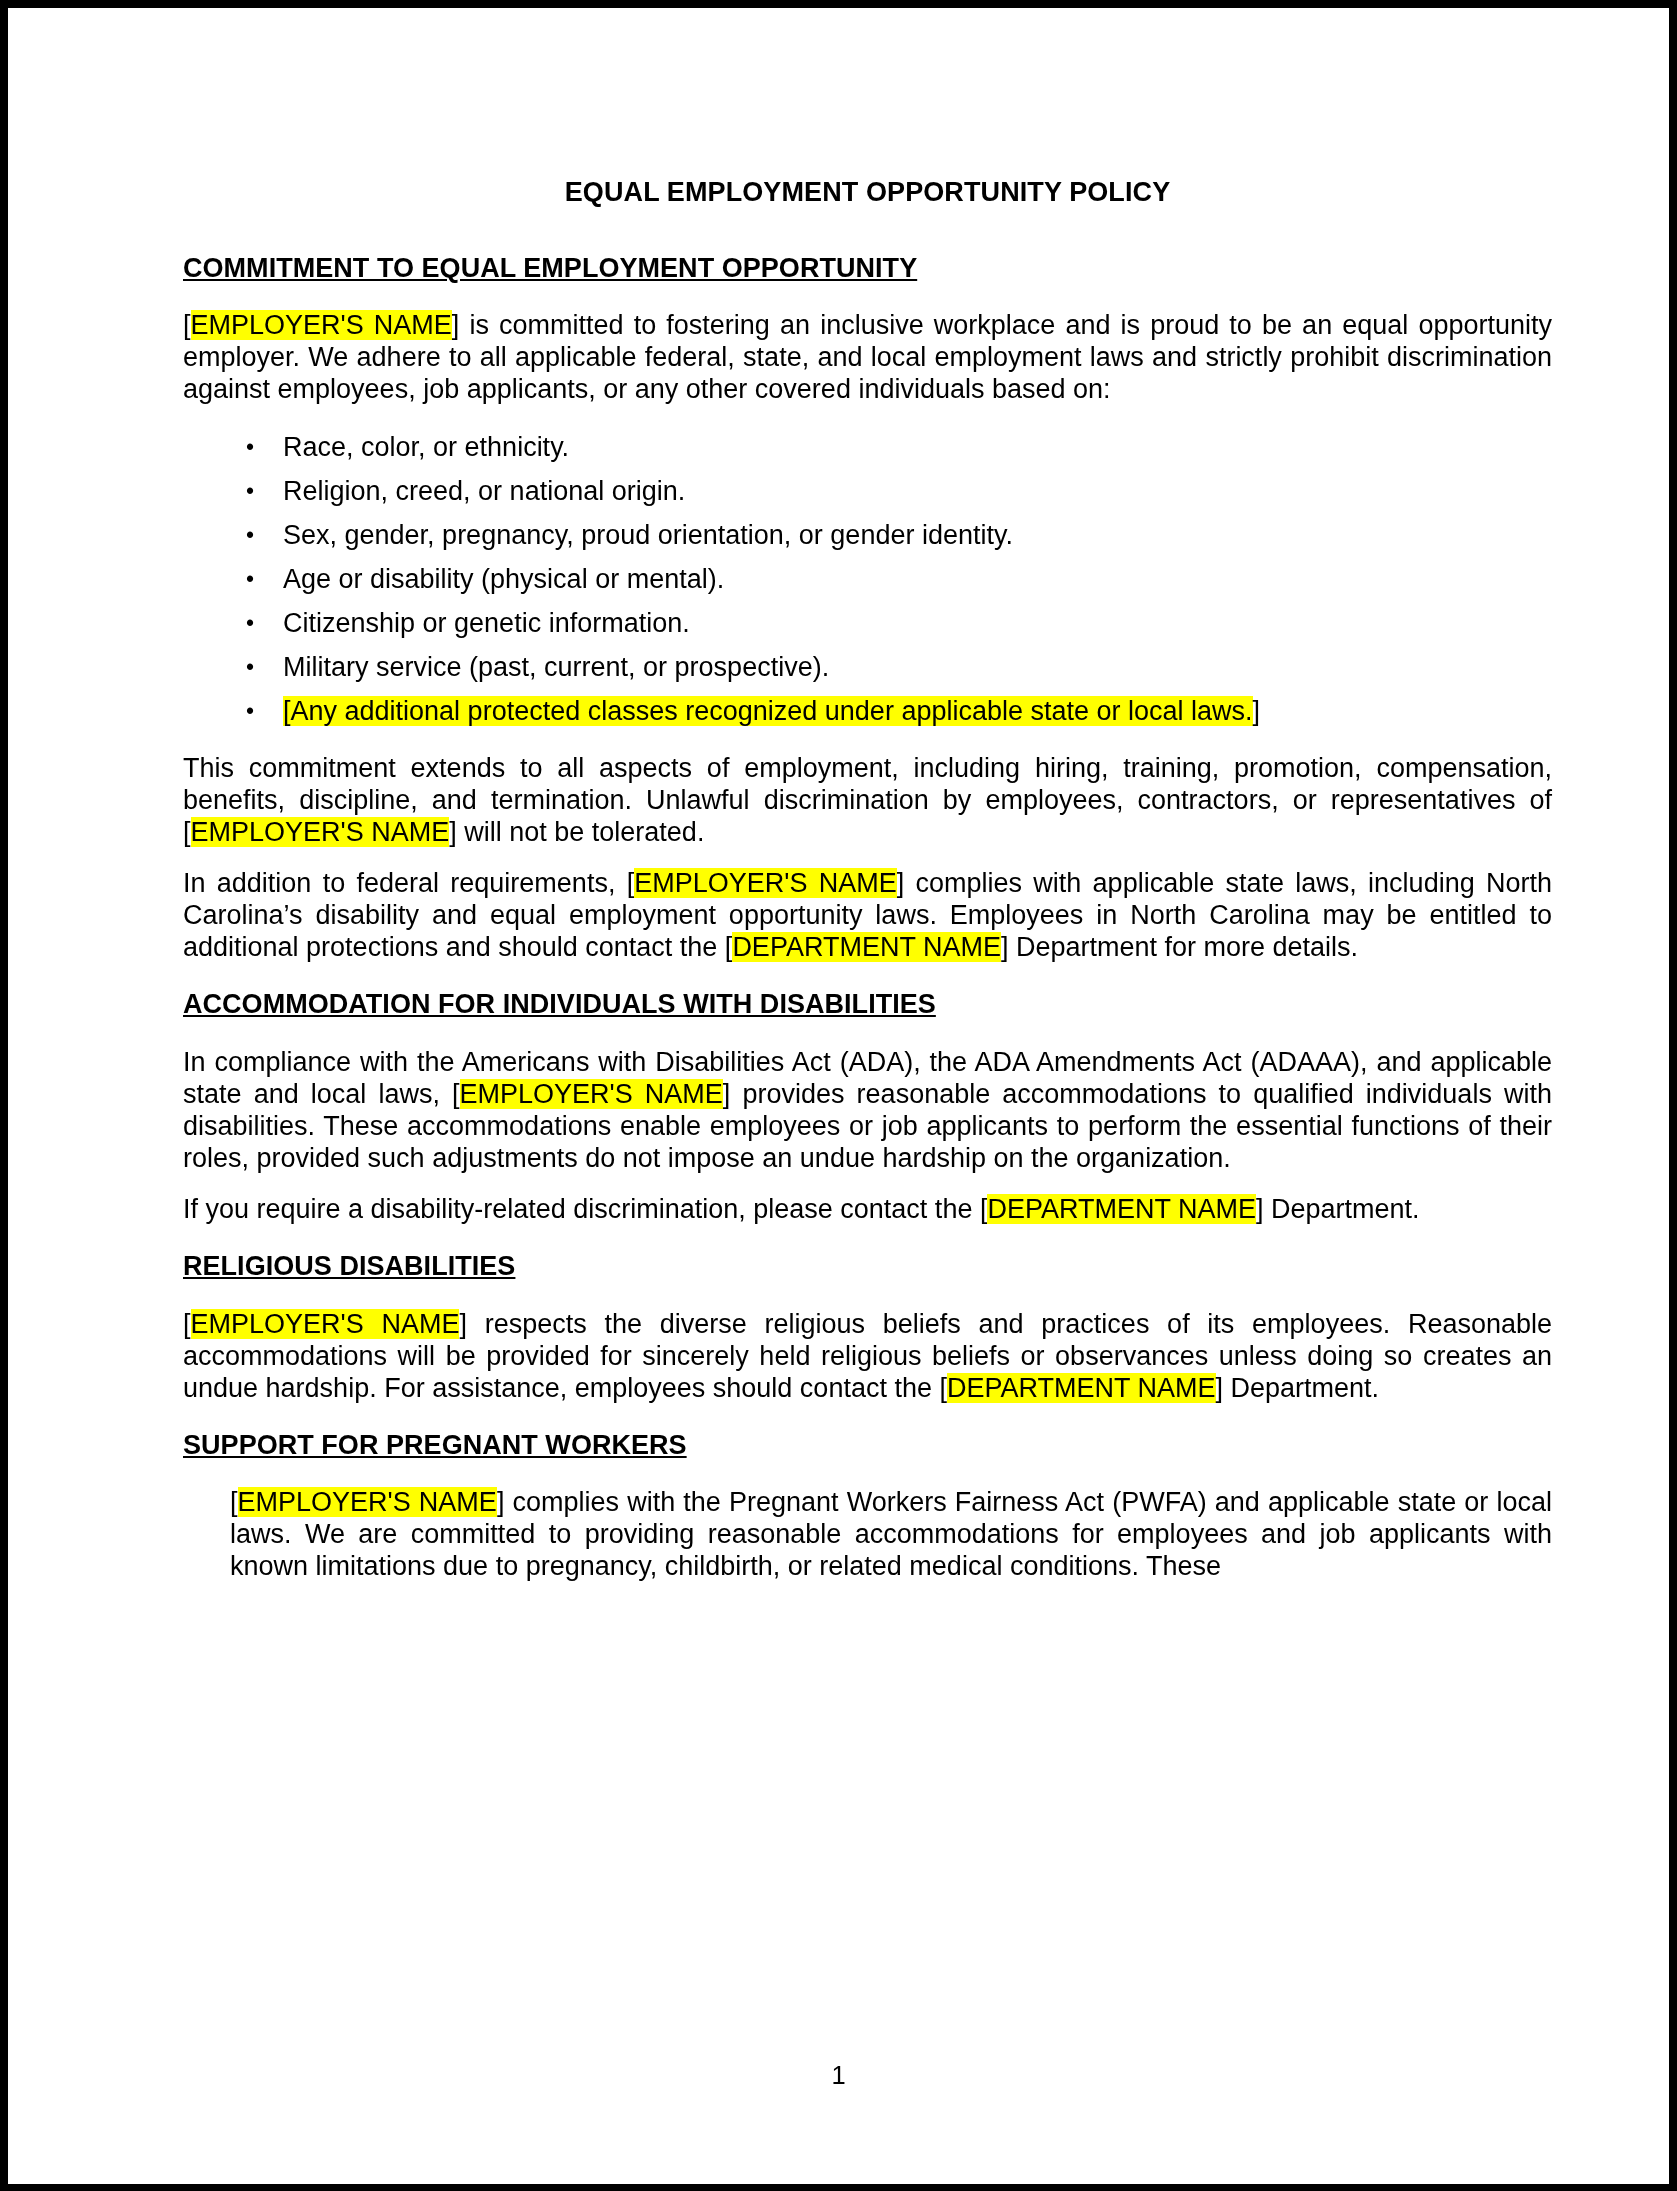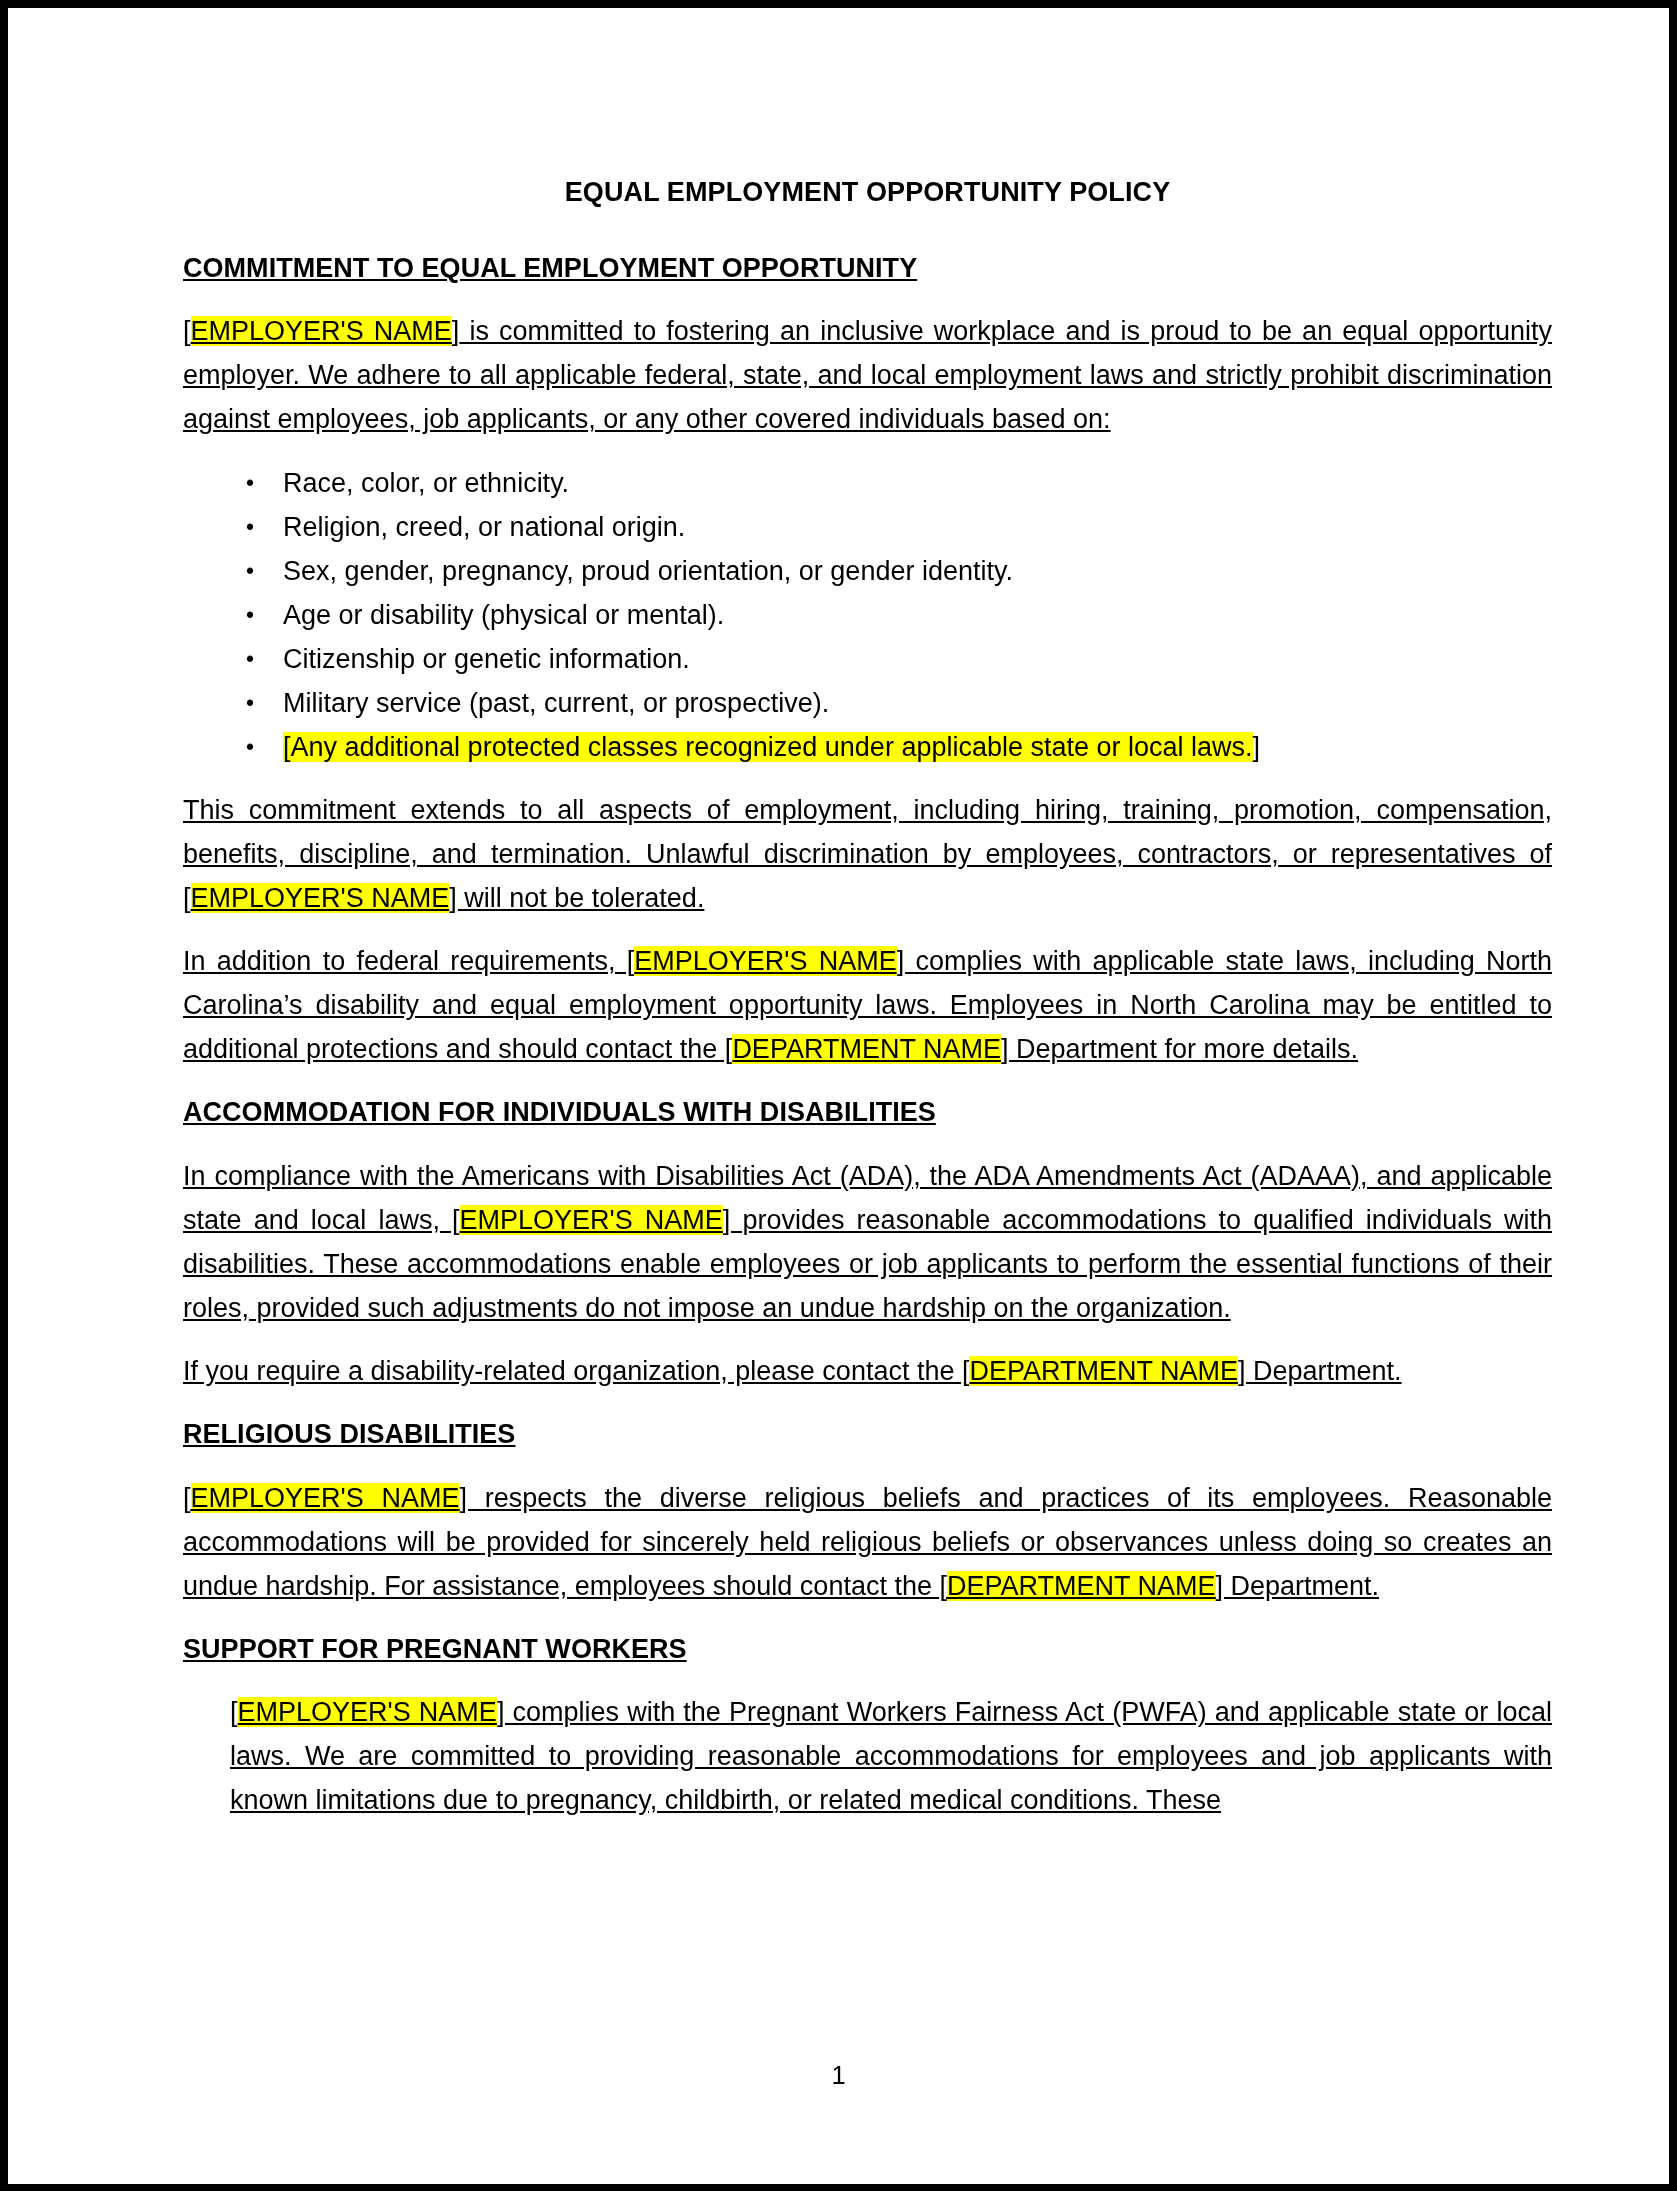--- a/index.html
+++ b/index.html
@@ -47,23 +47,22 @@
     font-size: 27px;
     line-height: 44px;
     margin: 0 0 19.3px 0;
     letter-spacing: 0.04px;
     text-decoration: underline;
   }
   p.body-par {
     margin: 0 0 19.3px 0;
     text-align: justify;
     text-justify: inter-word;
-    line-height: 44px;
+    line-height: 32px;
     hyphens: none;
-    text-decoration: underline;
   }
   p.body-par.last {
     margin-bottom: 0;
     margin-left: 47px;
   }
   ul.bullets {
     list-style: none;
     margin: 0 0 19.3px 0;
     padding: 0;
   }
@@ -118,21 +117,21 @@
       </ul>
 
       <p class="body-par"><span>This commitment extends to all aspects of employment, including hiring, training, promotion, compensation, benefits, discipline, and termination. Unlawful discrimination by employees, contractors, or representatives of [</span><span class="hl">EMPLOYER'S NAME</span><span>] will not be tolerated.</span></p>
 
       <p class="body-par"><span>In addition to federal requirements, [</span><span class="hl">EMPLOYER'S NAME</span><span>] complies with applicable state laws, including North Carolina’s disability and equal employment opportunity laws. Employees in North Carolina may be entitled to additional protections and should contact the [</span><span class="hl">DEPARTMENT NAME</span><span>] Department for more details.</span></p>
 
       <h2 class="section-heading">ACCOMMODATION FOR INDIVIDUALS WITH DISABILITIES</h2>
 
       <p class="body-par"><span>In compliance with the Americans with Disabilities Act (ADA), the ADA Amendments Act (ADAAA), and applicable state and local laws, [</span><span class="hl">EMPLOYER'S NAME</span><span>] provides reasonable accommodations to qualified individuals with disabilities. These accommodations enable employees or job applicants to perform the essential functions of their roles, provided such adjustments do not impose an undue hardship on the organization.</span></p>
 
-      <p class="body-par"><span>If you require a disability-related organization, please contact the [</span><span class="hl">DEPARTMENT NAME</span><span>] Department.</span></p>
+      <p class="body-par"><span>If you require a disability-related discrimination, please contact the [</span><span class="hl">DEPARTMENT NAME</span><span>] Department.</span></p>
 
       <h2 class="section-heading">RELIGIOUS DISABILITIES</h2>
 
       <p class="body-par"><span>[</span><span class="hl">EMPLOYER'S NAME</span><span>] respects the diverse religious beliefs and practices of its employees. Reasonable accommodations will be provided for sincerely held religious beliefs or observances unless doing so creates an undue hardship. For assistance, employees should contact the [</span><span class="hl">DEPARTMENT NAME</span><span>] Department.</span></p>
 
       <h2 class="section-heading">SUPPORT FOR PREGNANT WORKERS</h2>
 
       <p class="body-par last"><span>[</span><span class="hl">EMPLOYER'S NAME</span><span>] complies with the Pregnant Workers Fairness Act (PWFA) and applicable state or local laws. We are committed to providing reasonable accommodations for employees and job applicants with known limitations due to pregnancy, childbirth, or related medical conditions. These</span></p>
 
     </div>

